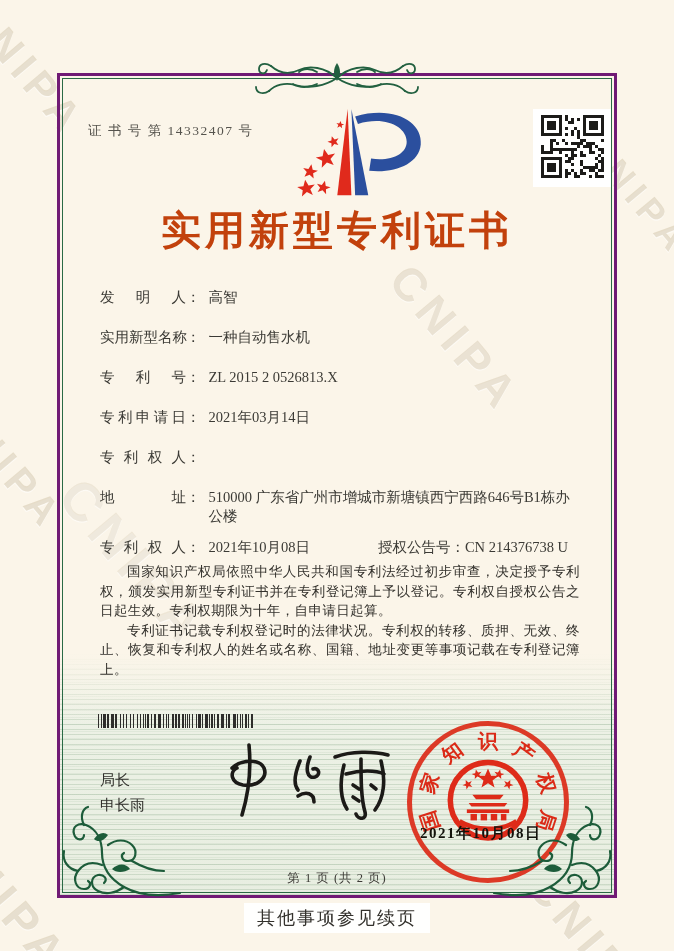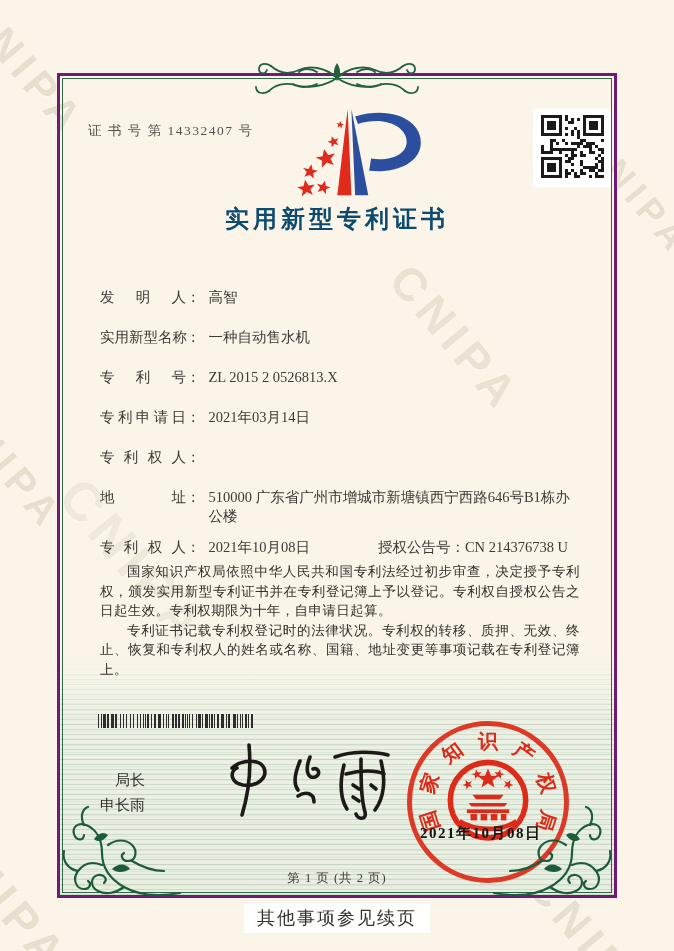--- a/index.html
+++ b/index.html
@@ -51,21 +51,21 @@
     position:absolute;left:28px;top:46px;font-size:13.5px;letter-spacing:1.5px;
     color:#55534d;z-index:2;
   }
   .logo{position:absolute;left:50%;top:28px;transform:translateX(-50%);margin-left:20px;z-index:2;}
   .qr{
     position:absolute;left:473px;top:33px;width:78px;height:78px;background:#fff;
     display:flex;align-items:center;justify-content:center;z-index:2;
   }
   .title{
     position:absolute;left:0;right:0;top:127px;text-align:center;z-index:2;
-    font-size:24px;font-weight:700;letter-spacing:4px;color:#0c4a6e;
+    font-size:40px;font-weight:700;letter-spacing:4px;color:#c2410c;
   }
   
   .fields{
     position:absolute;left:40px;right:34px;top:212px;z-index:2;
     font-size:14.5px;color:#3b3a35;
   }
   .row{display:flex;margin-bottom:21px;line-height:19px;}
   .lbl{flex:0 0 auto;white-space:nowrap;}
   .lbl-txt{display:inline-block;width:86px;text-align:justify;text-align-last:justify;-moz-text-align-last:justify;}
   .val{margin-left:8px;}
@@ -73,21 +73,21 @@
   .row-addr .val{max-width:378px;}
   .pair2{margin-left:auto;padding-right:12px;white-space:nowrap;}
   
   .paras{position:absolute;left:40px;right:34px;top:486px;z-index:2;}
   .paras p{
     margin:0;text-indent:2em;font-size:13.5px;line-height:19.5px;
     color:#33312c;text-align:justify;letter-spacing:.4px;
   }
   
   .barcode{position:absolute;left:38px;top:638px;z-index:2;}
-  .signer{position:absolute;left:40px;top:692px;font-size:15px;line-height:25px;color:#2f2e2a;z-index:2;text-align:right;}
+  .signer{position:absolute;left:40px;top:692px;font-size:15px;line-height:25px;color:#2f2e2a;z-index:2;}
   .signature{position:absolute;left:160px;top:664px;z-index:2;}
   .seal{position:absolute;left:347px;top:645px;width:162px;height:162px;z-index:3;}
   .seal-ring{position:absolute;inset:0;border:5px solid rgba(219,42,23,.92);border-radius:50%;}
   .seal-char{
     position:absolute;left:50%;top:50%;
     font-weight:700;font-size:20px;color:#db2a17;
     transform:translate(-50%,-50%) rotate(var(--a)) translateY(-61px);
   }
   .seal-char:nth-of-type(1){--a:-108deg;}
   .seal-char:nth-of-type(2){--a:-72deg;}

